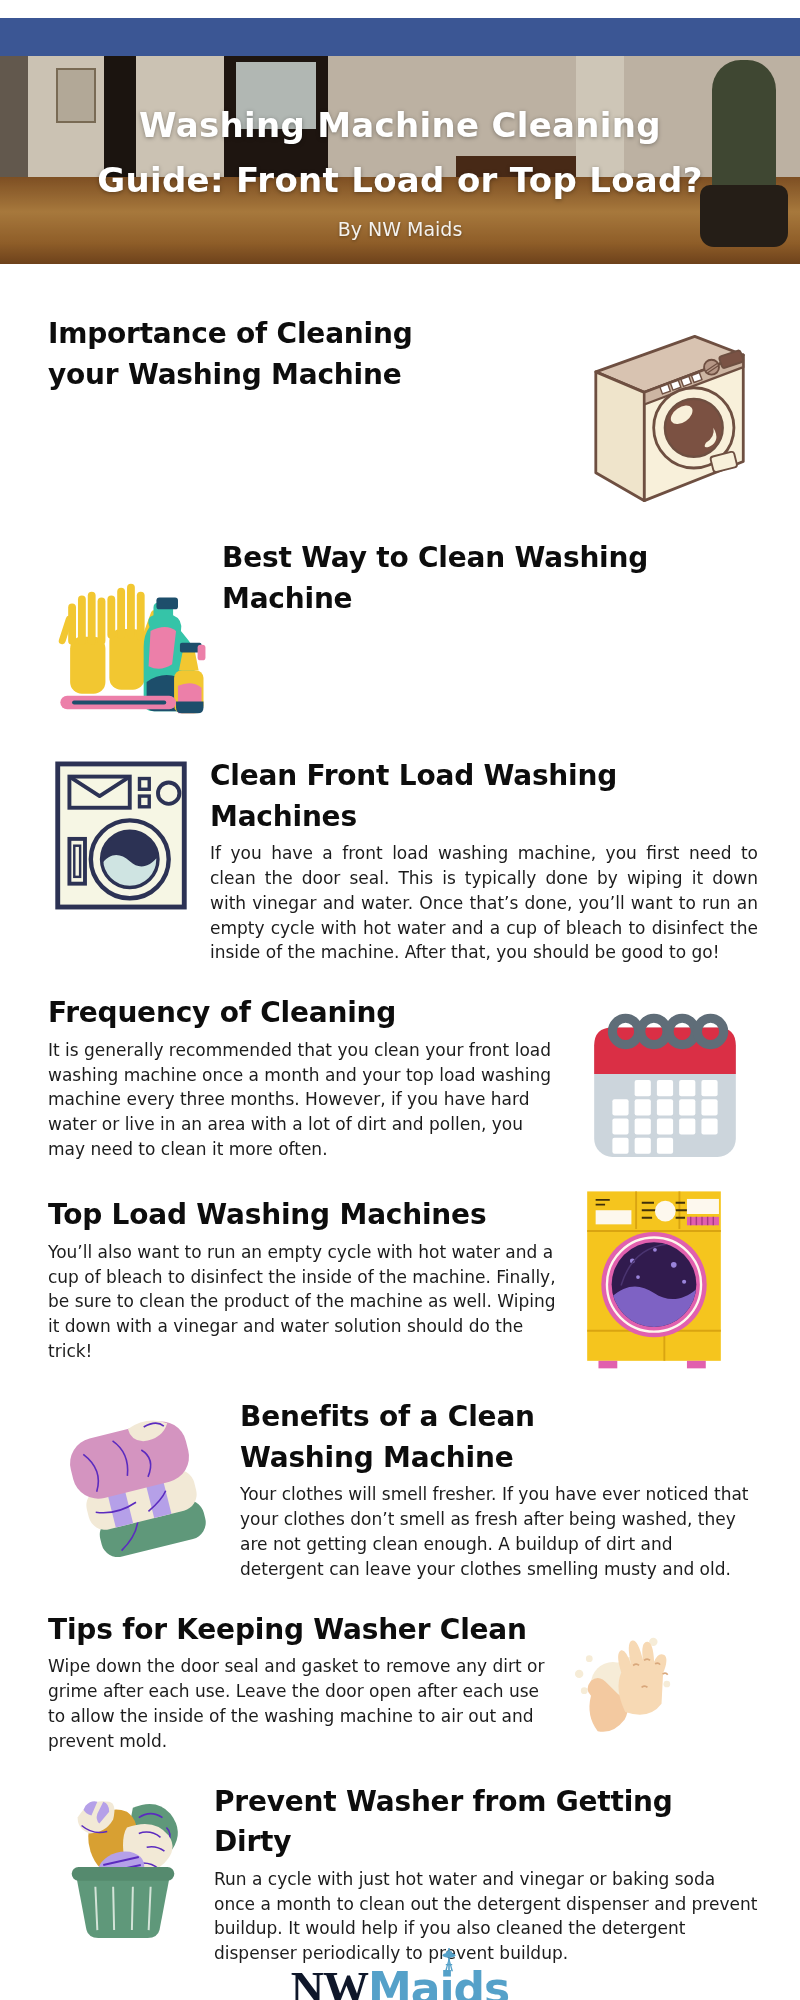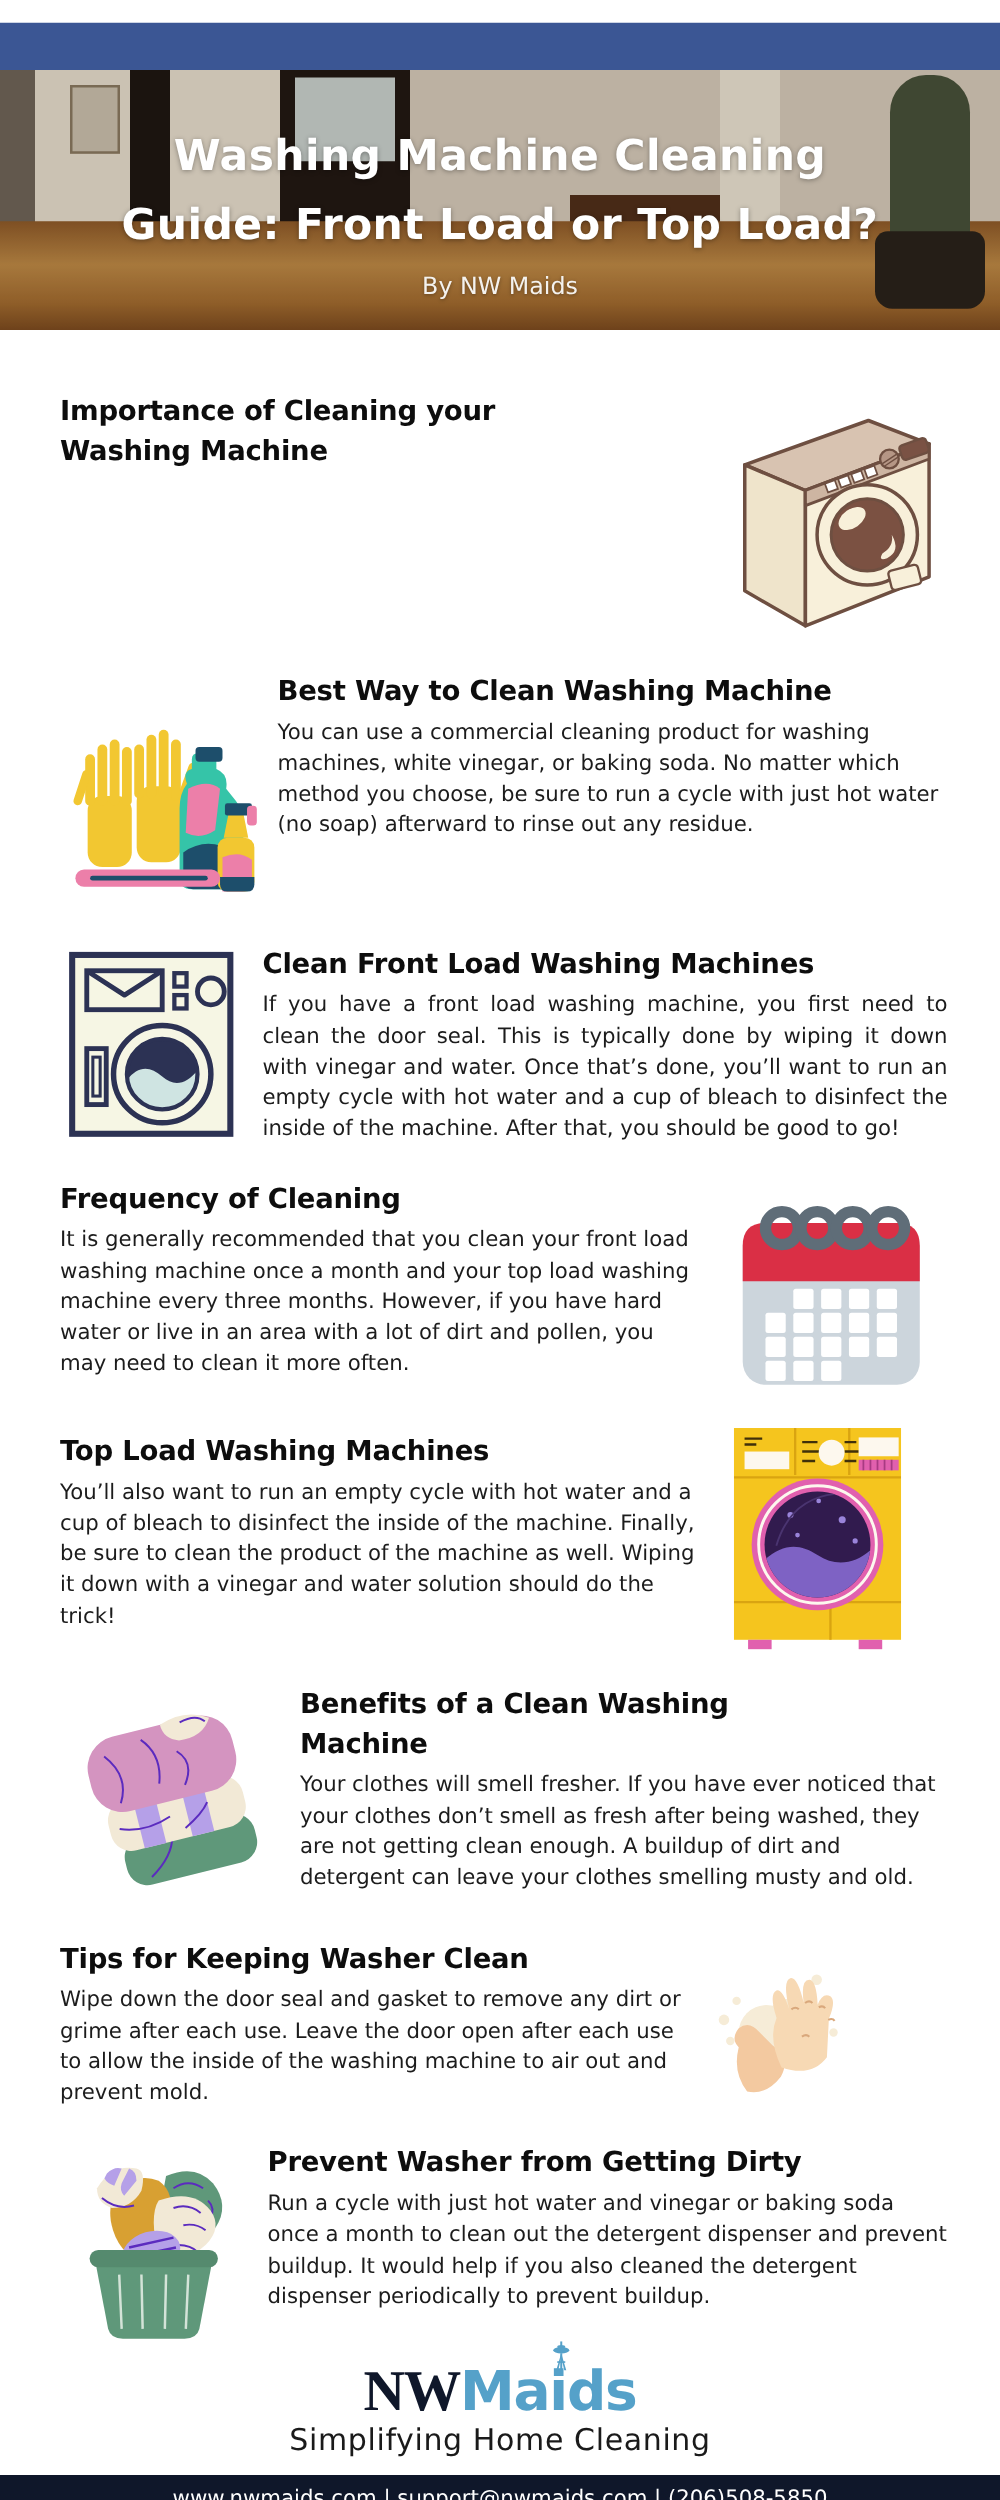--- a/index.html
+++ b/index.html
@@ -34,21 +34,21 @@
     color:#ffffff; font-size:34px; font-weight:700; letter-spacing:0.3px;
     line-height:1.62; text-shadow:0 1px 4px rgba(0,0,0,0.35);
   }
   .hero-byline { color:#f4f2ee; font-size:19px; margin-top:10px; text-shadow:0 1px 3px rgba(0,0,0,0.35); }
 
   
   .content { padding:0 42px 0 48px; flex-shrink:0; }
   .section { display:flex; gap:16px; margin-top:28px; }
   .section:first-child { margin-top:50px; }
   .txt { flex:1; }
-  .heading { font-size:22px; font-weight:700; color:#0d0d0d; line-height:1.45; letter-spacing:-0.2px; }
+  .heading { font-size:28px; font-weight:700; color:#0d0d0d; line-height:1.45; letter-spacing:-0.2px; }
   .body { font-size:17px; color:#1c1c1c; line-height:1.46; margin-top:4px; }
   .just .body { text-align:justify; }
   .ill { flex-shrink:0; }
 
   .s1 .txt { max-width:505px; } .s1 .heading { max-width:430px; }
   .s2 .ill { margin-top:38px; }
   .s3 .txt { max-width:515px; } .s3 .ill { margin-top:2px; }
   .s5 .txt { max-width:510px; } .s5 .ill { margin-top:-8px; }
   .s6 .heading { max-width:420px; } .s6 .ill { margin-top:10px; }
   .s7 .txt { max-width:500px; } .s7 .ill { margin-top:14px; margin-right:36px; }
@@ -152,21 +152,20 @@
           <rect x="134" y="68" width="22" height="10" rx="2" fill="#1d4e6b"></rect>
           <rect x="152" y="70" width="8" height="16" rx="3" fill="#ec7fa9"></rect>
           <path d="M132 112 q14 -6 24 2 l0 18 q0 8 -8 8 l-16 0 Z" fill="#ec7fa9"></path>
           <path d="M130 128 l28 0 l0 6 q0 6 -6 6 l-16 0 q-6 0 -6 -6 Z" fill="#1d4e6b"></path>
         </g>
         <rect x="12" y="122" width="118" height="14" rx="7" fill="#ec7fa9"></rect>
         <rect x="24" y="127" width="96" height="4" rx="2" fill="#1d4e6b"></rect>
       </svg>
       <div class="txt">
         <div class="heading">Best Way to Clean Washing Machine</div>
-        <div class="body">You can use a commercial cleaning product for washing machines, white vinegar, or baking soda. No matter which method you choose, be sure to run a cycle with just hot water (no soap) afterward to rinse out any residue.</div>
       </div>
     </div>
 
     <div class="section s4 just">
       <svg class="ill" width="146" height="158" viewBox="0 0 150 160">
         <rect x="10" y="7" width="130" height="147" fill="#f6f6e4" stroke="#2c3254" stroke-width="5"></rect>
         <rect x="22" y="20" width="62" height="32" fill="none" stroke="#2c3254" stroke-width="4"></rect>
         <path d="M22 20 L53 40 L84 20" fill="none" stroke="#2c3254" stroke-width="4" stroke-linejoin="round"></path>
         <rect x="94" y="22" width="10" height="11" fill="none" stroke="#2c3254" stroke-width="3.5"></rect>
         <rect x="94" y="40" width="10" height="11" fill="none" stroke="#2c3254" stroke-width="3.5"></rect>

